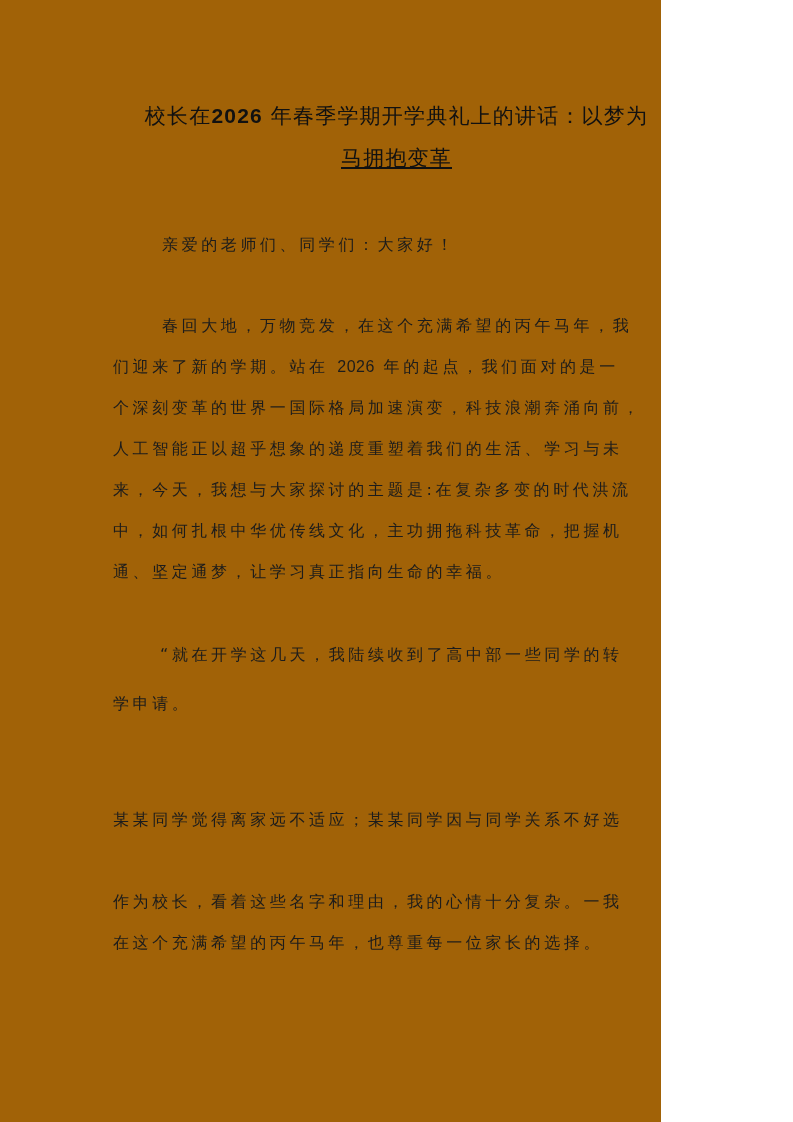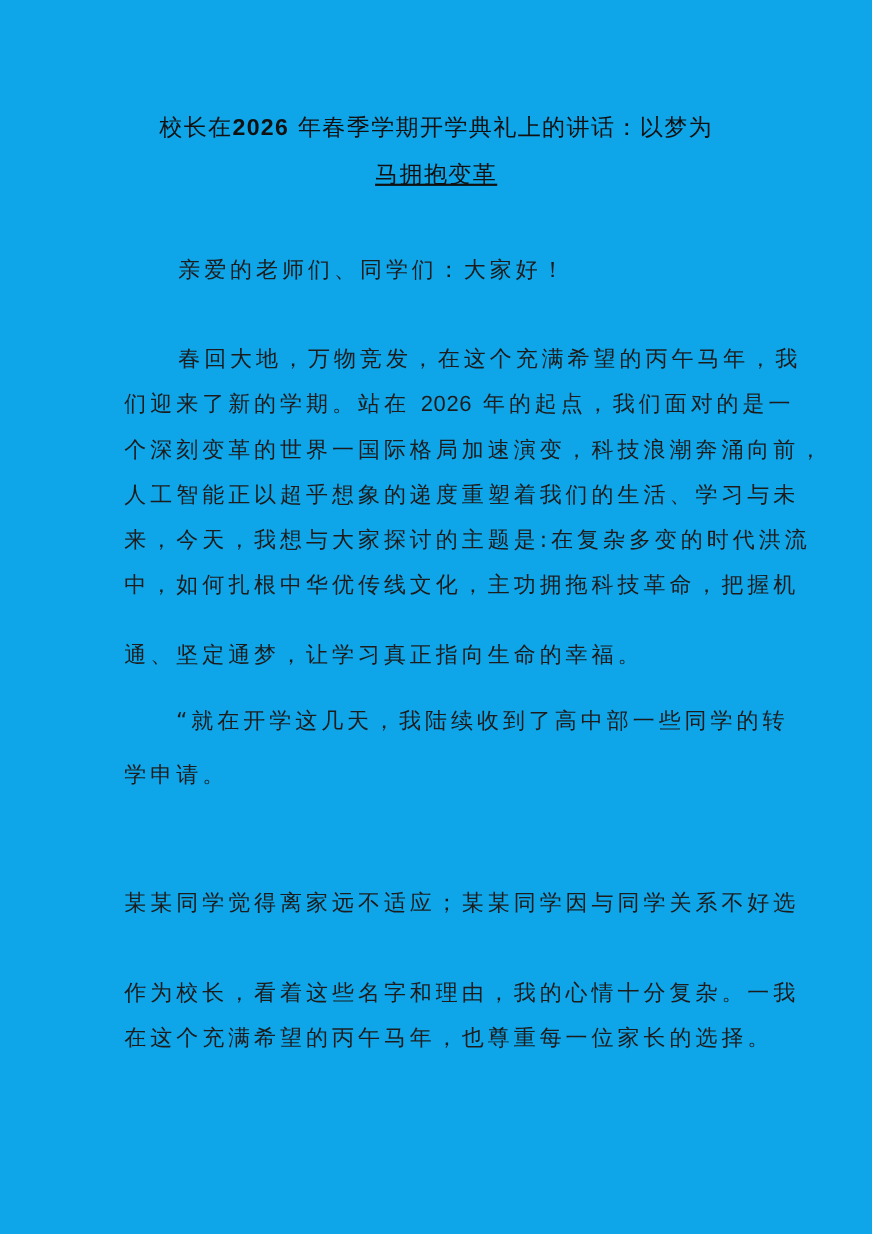--- a/index.html
+++ b/index.html
@@ -12,44 +12,44 @@
       height: 1122px;
       position: relative;
       overflow: hidden;
       font-family: "DejaVu Sans", sans-serif;
       color: #1a1a1a;
     }
     .page {
       position: absolute;
       left: 0;
       top: 0;
-      width: 793px;
+      width: 661px;
       height: 1122px;
-      background: #0ea5e9;
+      background: #a16207;
     }
     .title {
       position: absolute;
       left: 100px;
       width: 593px;
       text-align: center;
       font-size: 21px;
       line-height: 40px;
       letter-spacing: 1.2px;
       color: #111;
     }
     .title .num {
       font-family: "Liberation Sans", sans-serif;
       font-weight: bold;
     }
     .title-line1 { top: 96px; }
     .title-line2 { top: 138px; text-decoration: underline; }
     .line {
       position: absolute;
       left: 113px;
-      font-size: 20px;
+      font-size: 16px;
       line-height: 26px;
       letter-spacing: 3.6px;
       white-space: nowrap;
       color: #1c1c1c;
     }
     .line.indent { left: 162px; }
     .line .num {
       font-family: "Liberation Sans", sans-serif;
       letter-spacing: 0.5px;
     }
@@ -63,21 +63,21 @@
   <div class="title title-line2">马拥抱变革</div>
 
   <div class="line indent" style="top:232px">亲爱的老师们、同学们：大家好！</div>
 
   <div class="line indent" style="top:313px">春回大地，万物竞发，在这个充满希望的丙午马年，我</div>
   <div class="line" style="top:354px"><span>们迎来了新的学期。站在</span> <span class="num">2026</span> <span>年的起点，我们面对的是一</span></div>
   <div class="line" style="top:436px">人工智能正以超乎想象的递度重塑着我们的生活、学习与未</div>
   <div class="line" style="top:395px">个深刻变革的世界一国际格局加速演变，科技浪潮奔涌向前，</div>
   <div class="line" style="top:477px">来，今天，我想与大家探讨的主题是:在复杂多变的时代洪流</div>
   <div class="line" style="top:518px">中，如何扎根中华优传线文化，主功拥拖科技革命，把握机</div>
-  <div class="line" style="top:582px">通、坚定通梦，让学习真正指向生命的幸福。</div>
+  <div class="line" style="top:559px">通、坚定通梦，让学习真正指向生命的幸福。</div>
 
   <div class="line indent" style="top:642px;left:160px">“就在开学这几天，我陆续收到了高中部一些同学的转</div>
   <div class="line" style="top:691px">学申请。</div>
 
   <div class="line" style="top:807px">某某同学觉得离家远不适应；某某同学因与同学关系不好选</div>
   <div class="line" style="top:889px">作为校长，看着这些名字和理由，我的心情十分复杂。一我</div>
   <div class="line" style="top:930px">在这个充满希望的丙午马年，也尊重每一位家长的选择。</div>
 
 </div>
 

